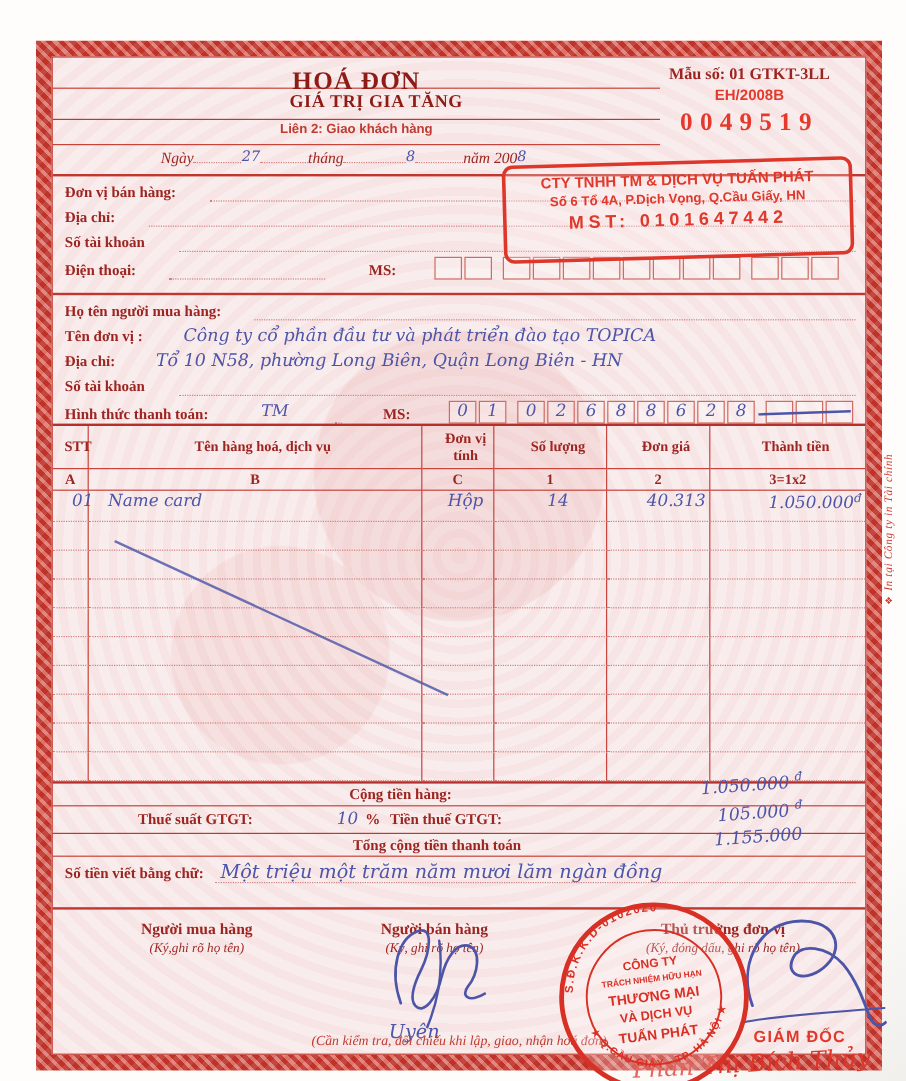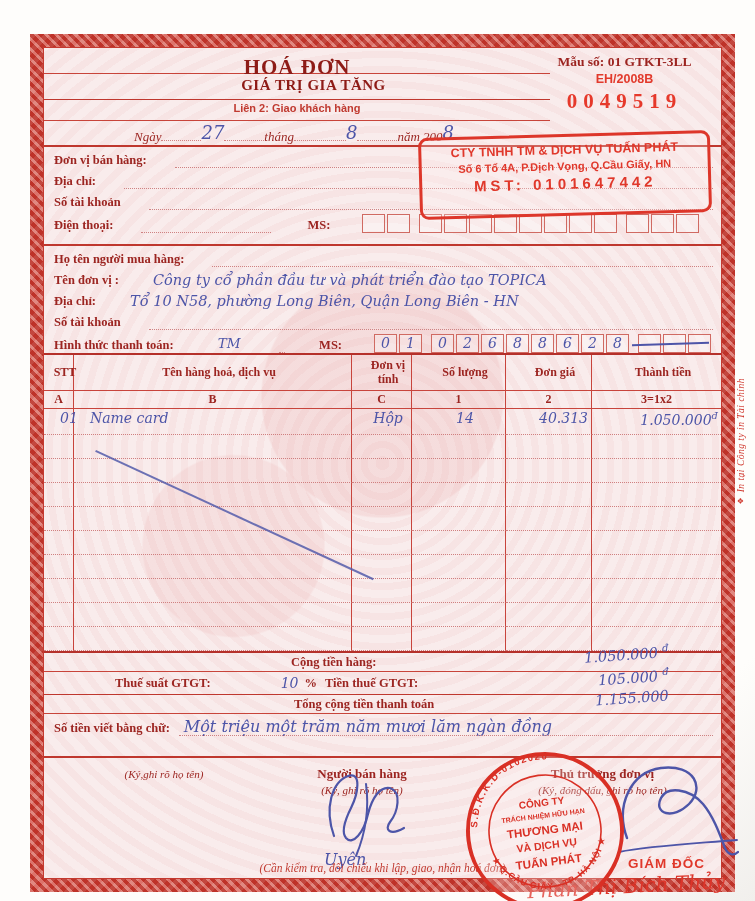--- a/index.html
+++ b/index.html
@@ -30,21 +30,21 @@
   .hdr { position:relative; height:97px; flex:none; }
   .hdr-title { position:absolute; left:0; right:171px; top:7px; text-align:center; color:#8e1b16; }
   .hdr-title .t1 { font-size:21px; font-weight:bold; letter-spacing:1px; }
   .hdr-title .t2 { font-size:15px; font-weight:bold; margin-top:3px; letter-spacing:.5px; }
   .hdr-title .t3 { font-size:11px; font-weight:bold; color:#c03a30; font-family:"Liberation Sans",sans-serif; margin-top:2px; }
   .hdr-right { position:absolute; right:4px; top:6px; width:185px; text-align:center; }
   .hdr-right .f1 { font-size:13.5px; color:#9c2420; font-weight:bold; }
   .hdr-right .f2 { font-size:12.5px; font-family:"Liberation Sans",sans-serif; font-weight:bold; color:#e23a2c; margin-top:2px; }
   .hdr-right .f3 { font-size:21px; font-weight:bold; color:#e6392b; letter-spacing:6px; margin-top:3px; }
   .dateline { position:absolute; left:90px; top:76px; width:400px; font-style:italic; color:#9c2521; font-size:13px; }
-  .dateline .hw { font-size:18px; position:relative; top:-2px; }
+  .dateline .hw { font-size:12px; position:relative; top:-2px; }
   .ddots { display:inline-block; width:52px; border-bottom:1.3px dotted #cf8282; }
   .ddots.s { width:40px; }
 
   
   .sect { position:relative; padding:4px 8px 2px 10px; flex:none; }
   .sect .frow { display:flex; align-items:flex-end; margin-bottom:4px; min-height:17px;gap:28px; }
   .msboxes { display:flex; align-items:flex-end; margin-left:4px; }
   .msbox { width:23px; height:19px; border:1.4px solid #d06a62; margin-right:2px; background:rgba(255,255,255,.25);
            text-align:center; font-size:14px; line-height:17px; }
   .msbox.g { margin-left:7px; }
@@ -331,20 +331,21 @@
         <span class="amt hw">1.155.000</span>
       </div>
       <div class="twords">
         <span class="dotline"></span>
         <span class="lbl">Số tiền viết bằng chữ:</span>
         <span class="hw" style="margin-left:10px;">Một triệu một trăm năm mươi lăm ngàn đồng</span>
       </div>
 
       <div class="sig">
         <div class="sigcol sig-buyer">
+          <div class="st">Người mua hàng</div>
           <div class="sn">(Ký,ghi rõ họ tên)</div>
         </div>
         <div class="sigcol sig-seller">
           <div class="st">Người bán hàng</div>
           <div class="sn">(Ký, ghi rõ họ tên)</div>
         </div>
         <div class="sigcol sig-dir">
           <div class="st">Thủ trưởng đơn vị</div>
           <div class="sn">(Ký, đóng dấu, ghi rõ họ tên)</div>
         </div>

